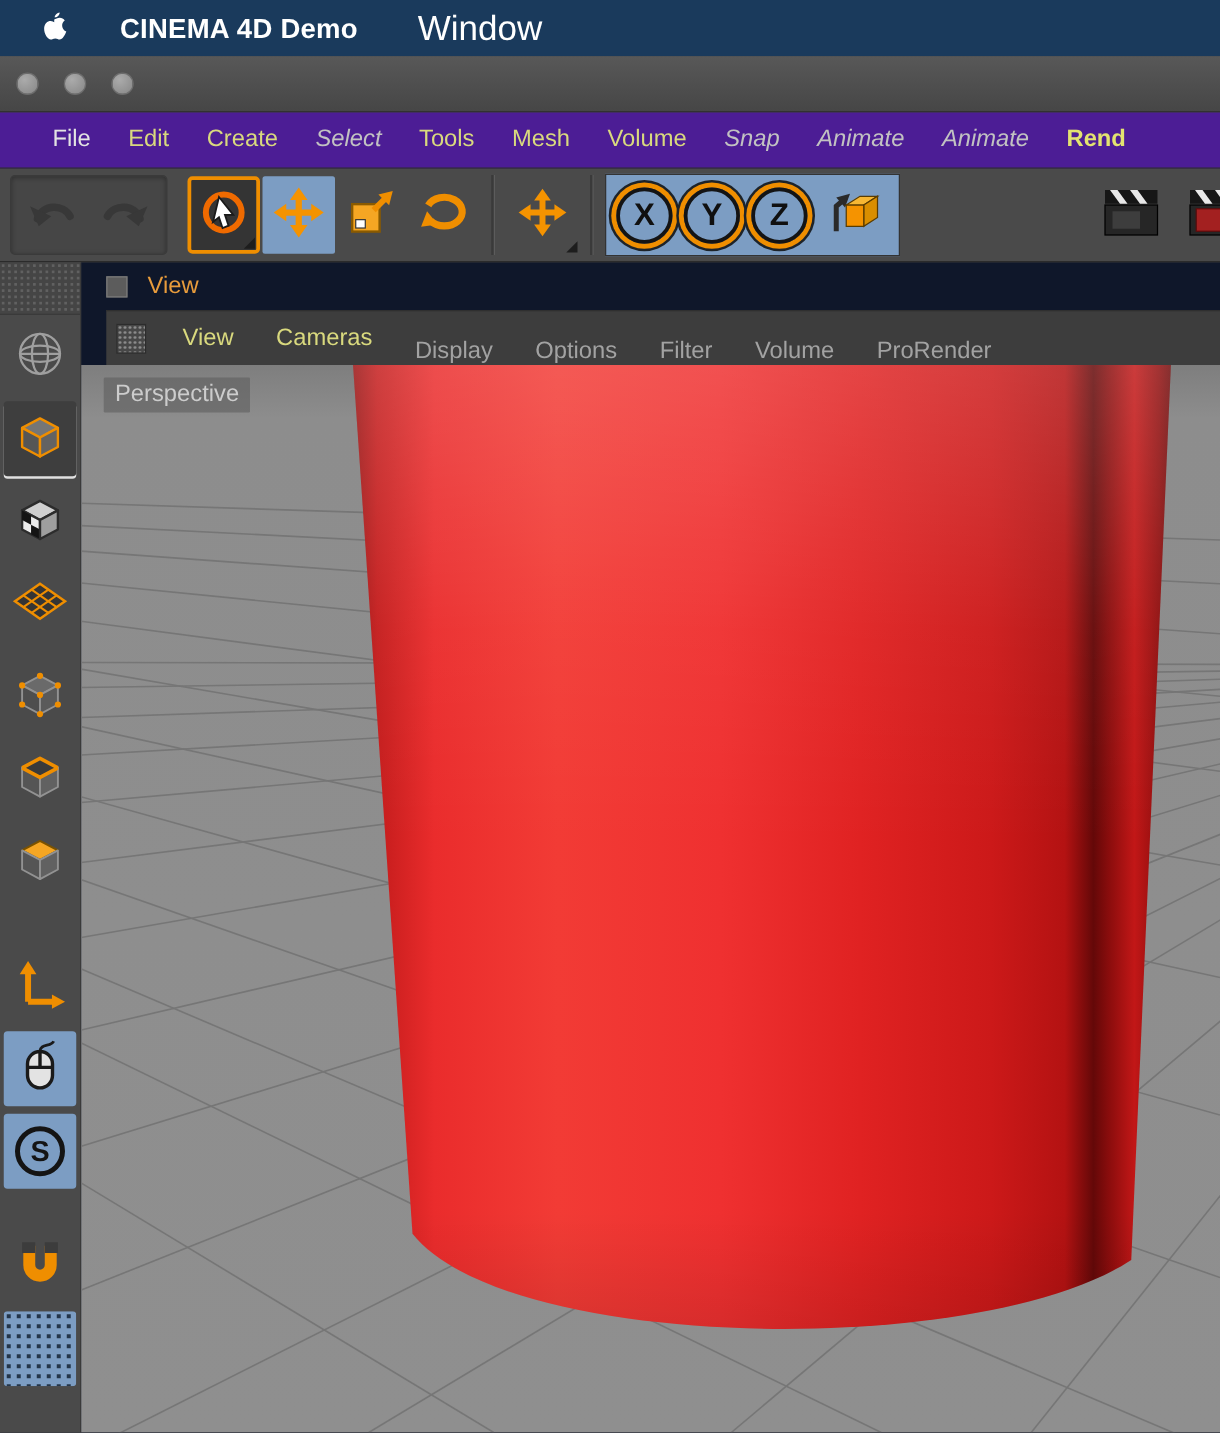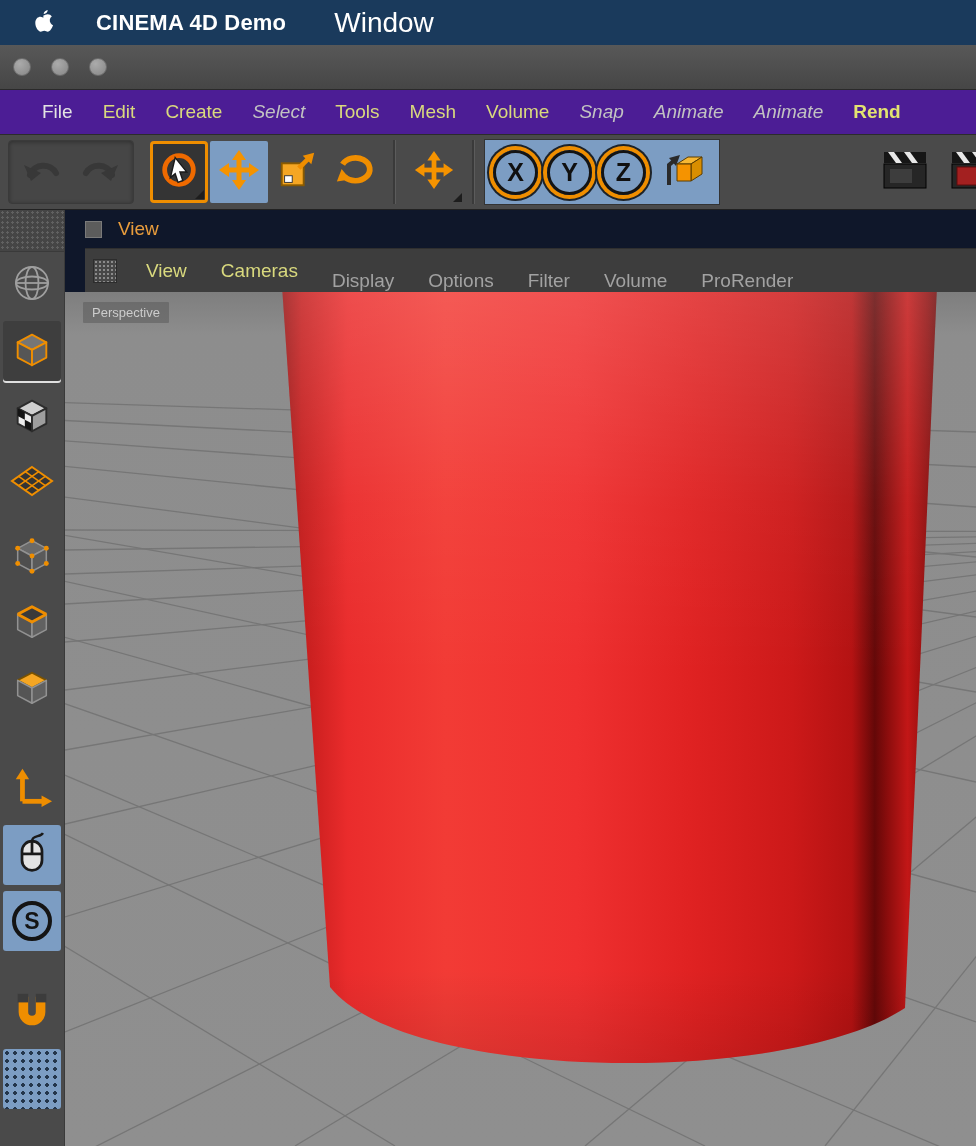--- a/index.html
+++ b/index.html
@@ -88,21 +88,21 @@
              background-image:radial-gradient(#8b8b8b 1px, transparent 1.2px);
              background-size:4px 4px; margin-right:12px; }
   .vp-menu-item { padding:0 17px; white-space:nowrap; }
   .vp-menu .c-accent { color:#d9d97e; }
   .vp-menu .c-dim { color:#a2a2a2;margin-top:20px; }
 
   .vp-canvas { flex:1; position:relative; overflow:hidden;
                background:linear-gradient(#7e7e7e, #8d8d8d 5%, #8f8f8f); }
   .vp-canvas svg.scene { position:absolute; inset:0; width:100%; height:100%; display:block; }
   .persp-label { position:absolute; left:18px; top:10px; background:rgba(96,96,96,.62);
-                 color:#cccccc; font-size:13px; padding:3px 9px; border-radius:1px; }
+                 color:#cccccc; font-size:19px; padding:3px 9px; border-radius:1px; }
 </style>
 </head>
 <body>
 
 <div class="macos-bar">
   <span class="apple-logo">
     <svg viewBox="0 0 30 36" width="22" height="27" fill="#ffffff">
       <path d="M21.5 1c-2.8.3-5 2.3-5.7 5.2 2.8.4 5.6-2.2 5.7-5.2z"></path>
       <path d="M15.5 8.5c1.8 0 3.4-1.7 6-1.7 2.2 0 4.3 1.2 5.5 3-3 1.9-3.7 6.2-1.5 9.3.8 1.2 1.9 2.1 3.2 2.6-1.3 3.9-4.2 8.8-7.2 8.8-1.9 0-2.5-1.2-4.8-1.2s-3.1 1.2-4.9 1.2c-3.2 0-7.3-5.8-7.3-11.7 0-5.8 3.8-8.6 7-8.6 2.1 0 3.3 1.3 4 1.3z"></path>
     </svg>

